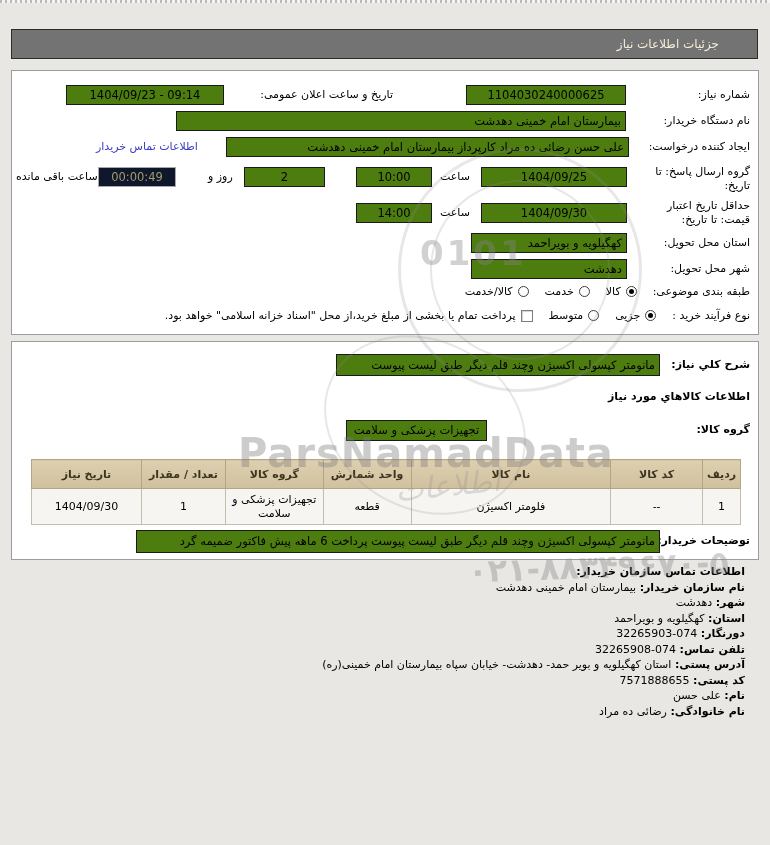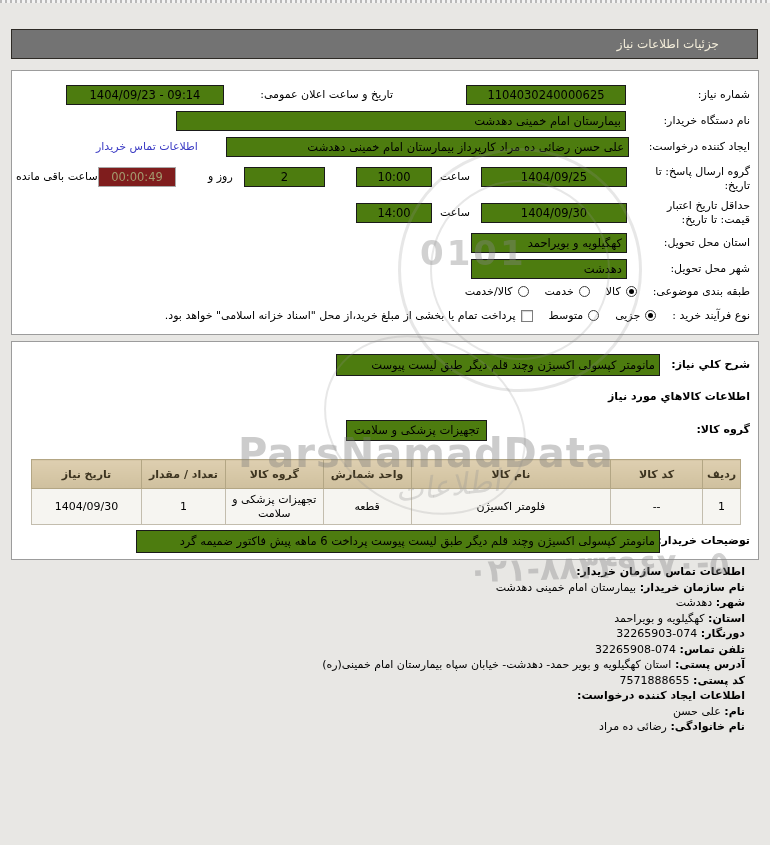--- a/index.html
+++ b/index.html
@@ -35,21 +35,21 @@
   }
   .lbl.wrap { white-space:normal; line-height:14px; }
   .lbl.b { font-weight:bold; }
   .vbox {
     position:absolute; height:20px; background:#4d7c0f;
     border:1px solid #1a1a1a; font-size:11.5px;
     line-height:18px; direction:rtl; text-align:right; padding:0 4px;
     white-space:nowrap; overflow:hidden;
   }
   .vbox.center { text-align:center; }
-  .vbox.countdown { background:#7f1d1d; border:1px solid #a9a9a9; color:#a39a6e; text-align:center; }
+  .vbox.countdown { background:#0f172a; border:1px solid #a9a9a9; color:#a39a6e; text-align:center; }
   .link { position:absolute; color:#3b3bc4; direction:rtl; white-space:nowrap; cursor:pointer; }
   .inline-lbl { position:absolute; direction:rtl; white-space:nowrap; }
   .optrow {
     position:absolute; direction:rtl; display:flex; align-items:center; right:8px;
     white-space:nowrap;
   }
   .optrow .gap { width:16px; }
   .optrow .sgap { width:5px; }
   .radio {
     width:11px; height:11px; border:1px solid #3c3c3c; border-radius:50%;
@@ -211,21 +211,20 @@
 
 <div class="contact-block">
   <div class="hdr">اطلاعات تماس سازمان خریدار:</div>
   <div><span class="l">نام سازمان خریدار:</span> <span>بیمارستان امام خمینی دهدشت</span></div>
   <div><span class="l">شهر:</span> <span>دهدشت</span></div>
   <div><span class="l">استان:</span> <span>کهگیلویه و بویراحمد</span></div>
   <div><span class="l">دورنگار:</span> <span class="num-ltr">32265903-074</span></div>
   <div><span class="l">تلفن تماس:</span> <span class="num-ltr">32265908-074</span></div>
   <div><span class="l">آدرس پستی:</span> <span>استان کهگیلویه و بویر حمد- دهدشت- خیابان سپاه بیمارستان امام خمینی(ره)</span></div>
   <div><span class="l">کد پستی:</span> <span class="num-ltr">7571888655</span></div>
-  <div class="hdr">اطلاعات ایجاد کننده درخواست:</div>
   <div><span class="l">نام:</span> <span>علی حسن</span></div>
   <div><span class="l">نام خانوادگی:</span> <span>رضائی ده مراد</span></div>
 </div>
 
 <div class="wm wm-circle" style="left:398px; top:148px; width:244px; height:244px;"></div>
 <div class="wm wm-circle" style="left:430px; top:180px; width:180px; height:180px; border-width:2px;"></div>
 <div class="wm wm-circle" style="left:320px; top:340px; width:210px; height:170px; transform:rotate(28deg); border-width:2px;"></div>
 <div class="wm" style="left:420px; top:233px; font-size:34px; font-weight:bold; color:rgba(135,135,135,.38); letter-spacing:3px;">0101</div>
 <div class="wm" style="left:238px; top:430px; font-size:40px; font-weight:bold; color:rgba(122,122,122,.38); letter-spacing:1px;">ParsNamadData</div>
 <div class="wm" style="left:395px; top:468px; font-size:30px; font-style:italic; color:rgba(150,150,150,.30); transform:rotate(-6deg);">اطلاعات</div>

